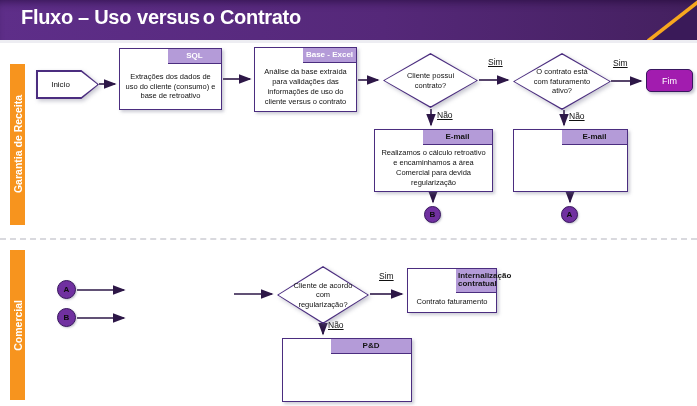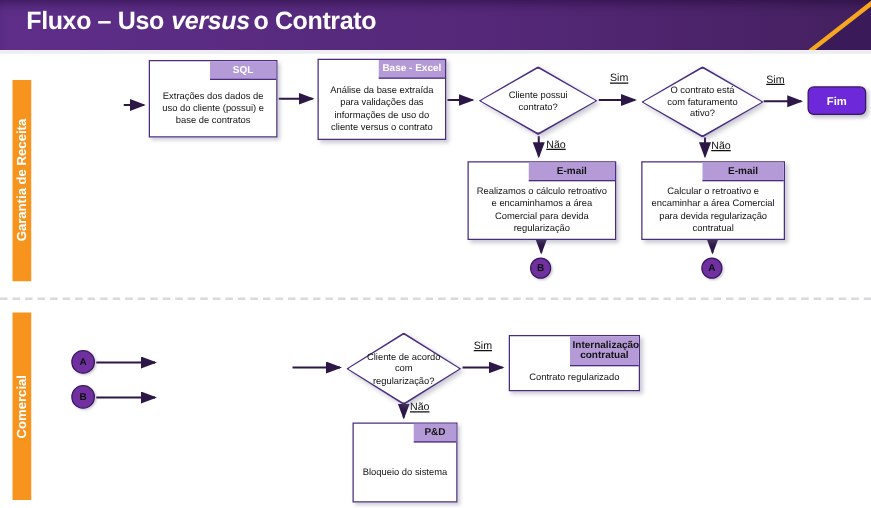--- a/index.html
+++ b/index.html
@@ -4,21 +4,21 @@
 <style>
   html,body{margin:0;padding:0;background:#fff;}
   .canvas{position:relative;width:697px;height:406px;background:#fff;overflow:hidden;
           font-family:"Liberation Sans",sans-serif;color:#111;}
   
   .titlebar{position:absolute;left:0;top:0;width:697px;height:40px;
             background:linear-gradient(to right,#5e2e89 0%,#552879 55%,#44205f 100%);
             box-shadow:inset 0 7px 9px -5px rgba(20,0,40,.55);}
   .titlebar .ttl{position:absolute;left:21px;top:6px;font-size:20px;font-weight:bold;
                  color:#fff;letter-spacing:-.3px;white-space:nowrap;}
-  .ttl .it{font-style:italic;padding:0 3px 0 6px;}
+  .ttl .it{padding:0 3px 0 6px;}
   .corner-svg{position:absolute;right:0;top:0;}
   .under-line{position:absolute;left:0;top:40px;width:697px;height:3px;background:#ededf2;}
   
   .lanebar{position:absolute;left:10px;width:15px;background:#F7941E;
            display:flex;align-items:center;justify-content:center;}
   .lanebar span{writing-mode:vertical-rl;transform:rotate(180deg);color:#fff;
                 font-size:10.5px;font-weight:bold;white-space:nowrap;}
   .lane-divider{position:absolute;left:0;top:238px;width:697px;height:0;
                 border-top:2px dashed #d9d9de;}
   
@@ -32,22 +32,22 @@
   .diamond{position:absolute;filter:drop-shadow(2px 2px 2px rgba(110,110,135,.4));}
   .dout{position:absolute;inset:0;background:#4b2d7f;clip-path:polygon(50% 0,100% 50%,50% 100%,0 50%);}
   .din{position:absolute;inset:1.6px;background:#fff;clip-path:polygon(50% 0,100% 50%,50% 100%,0 50%);}
   .dtext{position:absolute;inset:0;display:flex;align-items:center;justify-content:center;
          text-align:center;font-size:7.5px;line-height:1.25;padding:0 16px;}
   .start{position:absolute;filter:drop-shadow(2px 2px 2px rgba(110,110,135,.4));}
   .sout{position:absolute;inset:0;background:#4b2d7f;clip-path:polygon(0 0,72% 0,100% 50%,72% 100%,0 100%);}
   .sin{position:absolute;inset:1.6px;background:#fff;clip-path:polygon(0 0,72% 0,100% 50%,72% 100%,0 100%);}
   .stext{position:absolute;inset:0;display:flex;align-items:center;justify-content:center;
          font-size:8px;padding-right:14px;}
-  .fim{position:absolute;background:#6d28d9;border:1.6px solid #38175e;border-radius:5px;
-       color:#fff;font-weight:bold;font-size:9px;display:flex;align-items:center;justify-content:center;
+  .fim{position:absolute;background:#a21caf;border:1.6px solid #38175e;border-radius:5px;
+       color:#fff;font-weight:normal;font-size:9px;display:flex;align-items:center;justify-content:center;
        box-shadow:2px 2px 3px rgba(110,110,135,.4);box-sizing:border-box;text-align:right;}
   .circ{position:absolute;background:#7030A0;border:1.6px solid #38175e;border-radius:50%;
         color:#0c0c0c;font-weight:bold;font-size:8px;display:flex;align-items:center;justify-content:center;
         box-sizing:border-box;box-shadow:1px 1px 2px rgba(110,110,135,.4);}
   .elabel{position:absolute;font-size:8.5px;color:#111;text-decoration:underline;}
   .edges{position:absolute;left:0;top:0;pointer-events:none;}
 </style>
 </head>
 <body>
 
@@ -94,24 +94,29 @@
     </g>
   </svg>
 
   <div class="elabel" style="left:488px;top:57px;">Sim</div>
   <div class="elabel" style="left:613px;top:58px;">Sim</div>
   <div class="elabel" style="left:437px;top:110px;">Não</div>
   <div class="elabel" style="left:569px;top:111px;">Não</div>
   <div class="elabel" style="left:379px;top:271px;">Sim</div>
   <div class="elabel" style="left:328px;top:320px;">Não</div>
 
+  <div class="start" style="left:36px;top:70px;width:63px;height:29px;">
+    <div class="sout"></div>
+    <div class="sin"></div>
+    <div class="stext">Inicio</div>
+  </div>
 
   <div class="proc" style="left:119px;top:48px;width:103px;height:62px;">
     <div class="hdr txt-white">SQL</div>
-    <div class="bd">Extrações dos dados de uso do cliente (possui) e base de contratos</div>
+    <div class="bd">Extrações dos dados de uso do cliente (consumo) e base de retroativo</div>
   </div>
 
   <div class="proc" style="left:254px;top:47px;width:103px;height:65px;">
     <div class="hdr txt-white">Base - Excel</div>
     <div class="bd">Análise da base extraída para validações das informações de uso do cliente versus o contrato</div>
   </div>
 
   <div class="diamond" style="left:513px;top:53px;width:98px;height:57px;">
     <div class="dout"></div>
     <div class="din"></div>
@@ -126,39 +131,37 @@
 
   <div class="fim" style="left:646px;top:69px;width:47px;height:23px;">Fim</div>
 
   <div class="proc" style="left:374px;top:129px;width:119px;height:63px;">
     <div class="hdr txt-dark">E-mail</div>
     <div class="bd">Realizamos o cálculo retroativo e encaminhamos a área Comercial para devida regularização</div>
   </div>
 
   <div class="proc" style="left:513px;top:129px;width:115px;height:63px;">
     <div class="hdr txt-dark">E-mail</div>
-    <div class="bd">Calcular o retroativo e encaminhar a área Comercial para devida regularização contratual</div>
   </div>
 
   <div class="circ" style="left:424px;top:206px;width:17px;height:17px;">B</div>
   <div class="circ" style="left:561px;top:206px;width:17px;height:17px;">A</div>
 
   <div class="circ" style="left:57px;top:280px;width:19px;height:19px;">A</div>
   <div class="circ" style="left:57px;top:308px;width:19px;height:19px;">B</div>
 
 
   <div class="diamond" style="left:277px;top:266px;width:92px;height:58px;text-decoration:underline;">
     <div class="dout"></div>
     <div class="din"></div>
     <div class="dtext">Cliente de acordo com regularização?</div>
   </div>
 
-  <div class="proc" style="left:407px;top:268px;width:105px;height:45px;">
+  <div class="proc" style="left:407px;top:268px;width:90px;height:45px;">
     <div class="hdr txt-dark">Internalização contratual</div>
-    <div class="bd">Contrato regularizado</div>
+    <div class="bd">Contrato faturamento</div>
   </div>
 
-  <div class="proc" style="left:282px;top:338px;width:84px;height:64px;">
+  <div class="proc" style="left:282px;top:338px;width:130px;height:64px;">
     <div class="hdr txt-dark">P&amp;D</div>
-    <div class="bd">Bloqueio do sistema</div>
   </div>
 
 </div>
 
 </body></html>

